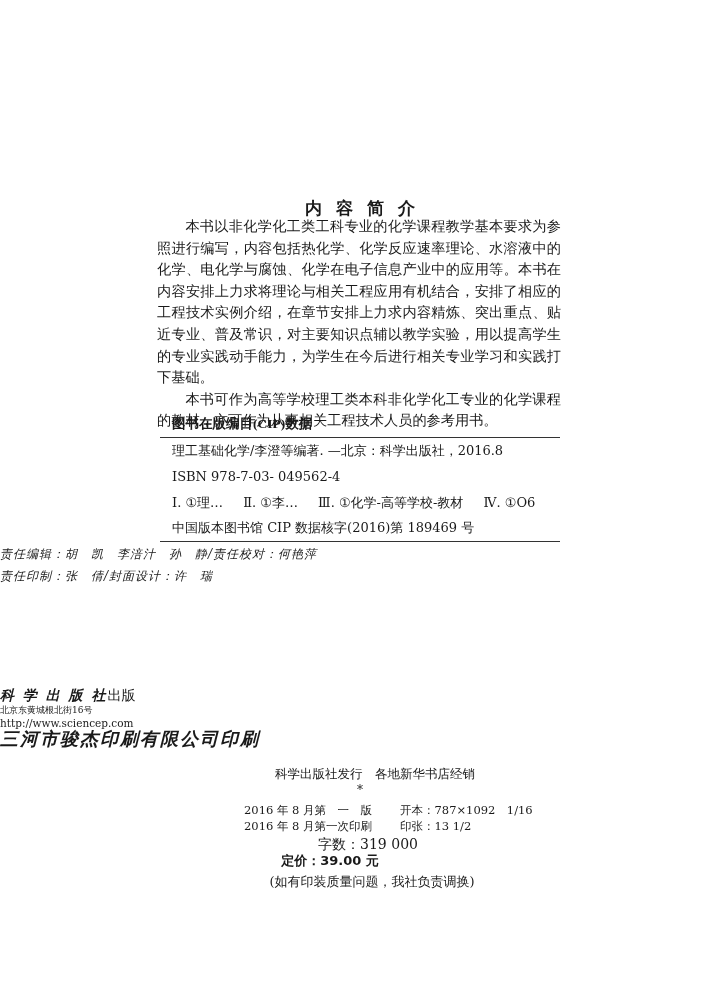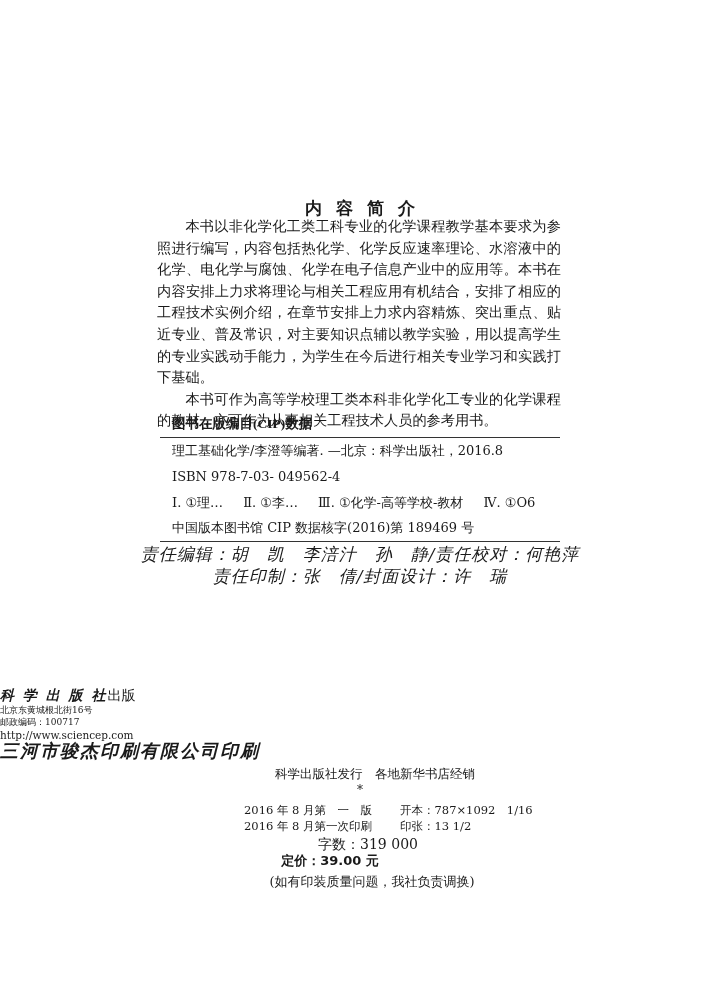--- a/index.html
+++ b/index.html
@@ -75,24 +75,23 @@
     }
     .cip-class span {
       margin-right: 16px;
       text-align: center;
     }
     .staff {
       position: absolute;
       top: 543px;
       left: 0;
       width: 720px;
-      text-align: center;
       font-family: "DejaVu Serif", "Liberation Serif", serif;
       font-style: italic;
-      font-size: 17px;
+      font-size: 12px;
       line-height: 22px;
       letter-spacing: 1px;
     }
     .pub {
       position: absolute;
       top: 686px;
       left: 0;
       width: 720px;
       text-align: left;
     }
@@ -211,21 +210,20 @@
   <div class="staff">
     <div>责任编辑：胡　凯　李涪汁　孙　静/责任校对：何艳萍</div>
     <div>责任印制：张　倩/封面设计：许　瑞</div>
   </div>
 
   <div class="pub">
     <div class="pub-name">
       <span>科 学 出 版 社</span><span class="suffix">出版</span>
     </div>
     <div class="pub-small">北京东黄城根北街16号</div>
-    <div class="pub-small">邮政编码：100717</div>
     <div class="pub-url">http://www.sciencep.com</div>
     <div class="printer">三河市骏杰印刷有限公司印刷</div>
   </div>
 
   <div class="distrib">科学出版社发行　各地新华书店经销</div>
 
   <div class="star">*</div>
 
   <div class="edition">
     <div class="row">

